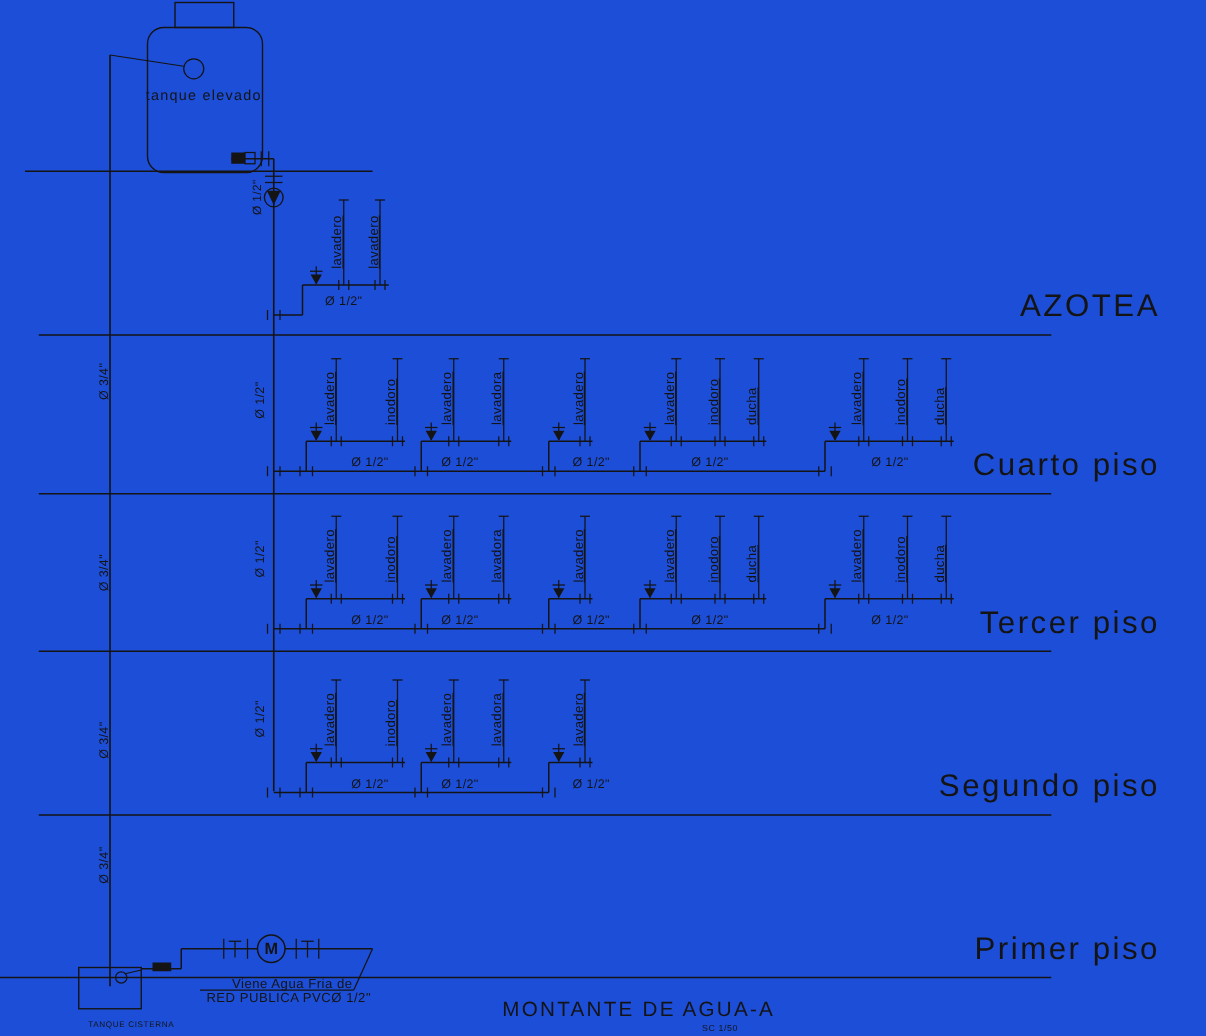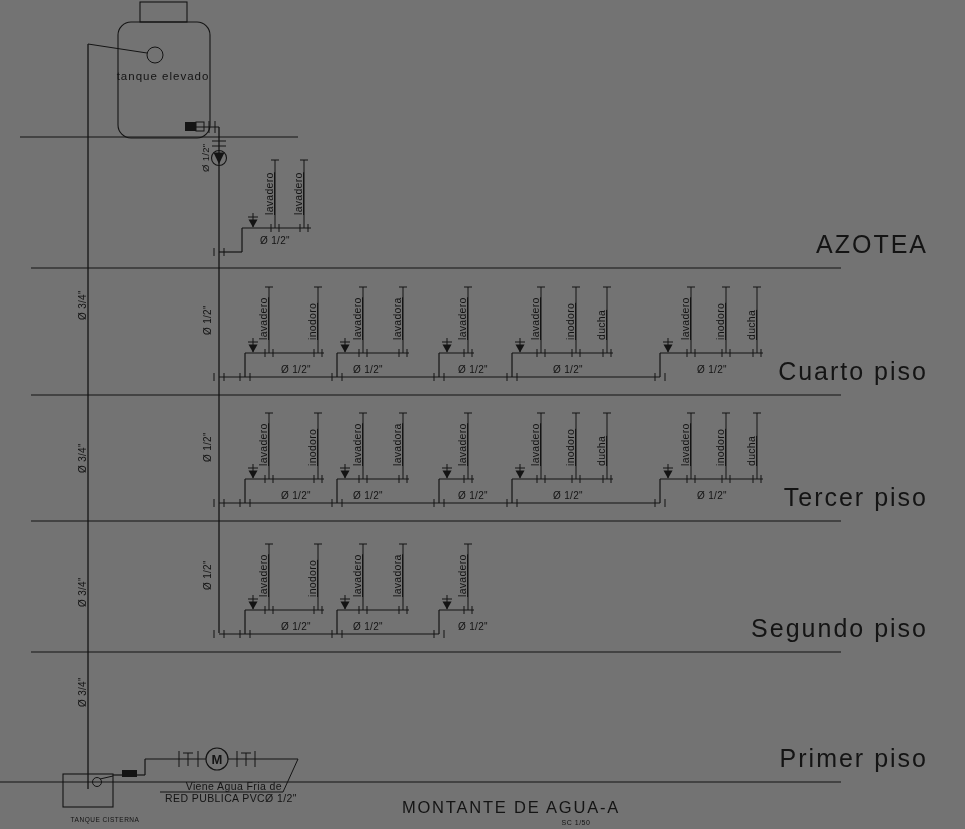--- a/index.html
+++ b/index.html
@@ -1,16 +1,16 @@
 <!DOCTYPE html>
 <html><head>
 <meta charset="utf-8">
 <style>
   html,body{margin:0;padding:0;background:#ffffff;}
-  #stage{width:965px;height:829px;position:relative;background:#737373;overflow:hidden;}
+  #stage{width:965px;height:829px;position:relative;background:#1d4ed8;overflow:hidden;}
   svg{display:block;}
   text{font-family:"Liberation Sans", sans-serif; fill:#141414;}
 </style>
 </head>
 <body>
 
 <div id="stage">
   <svg id="diagram" width="965" height="829" viewBox="0 0 965 829">
 
     <text x="163" y="80" text-anchor="middle" font-size="11.5" letter-spacing="1">tanque elevado</text>

